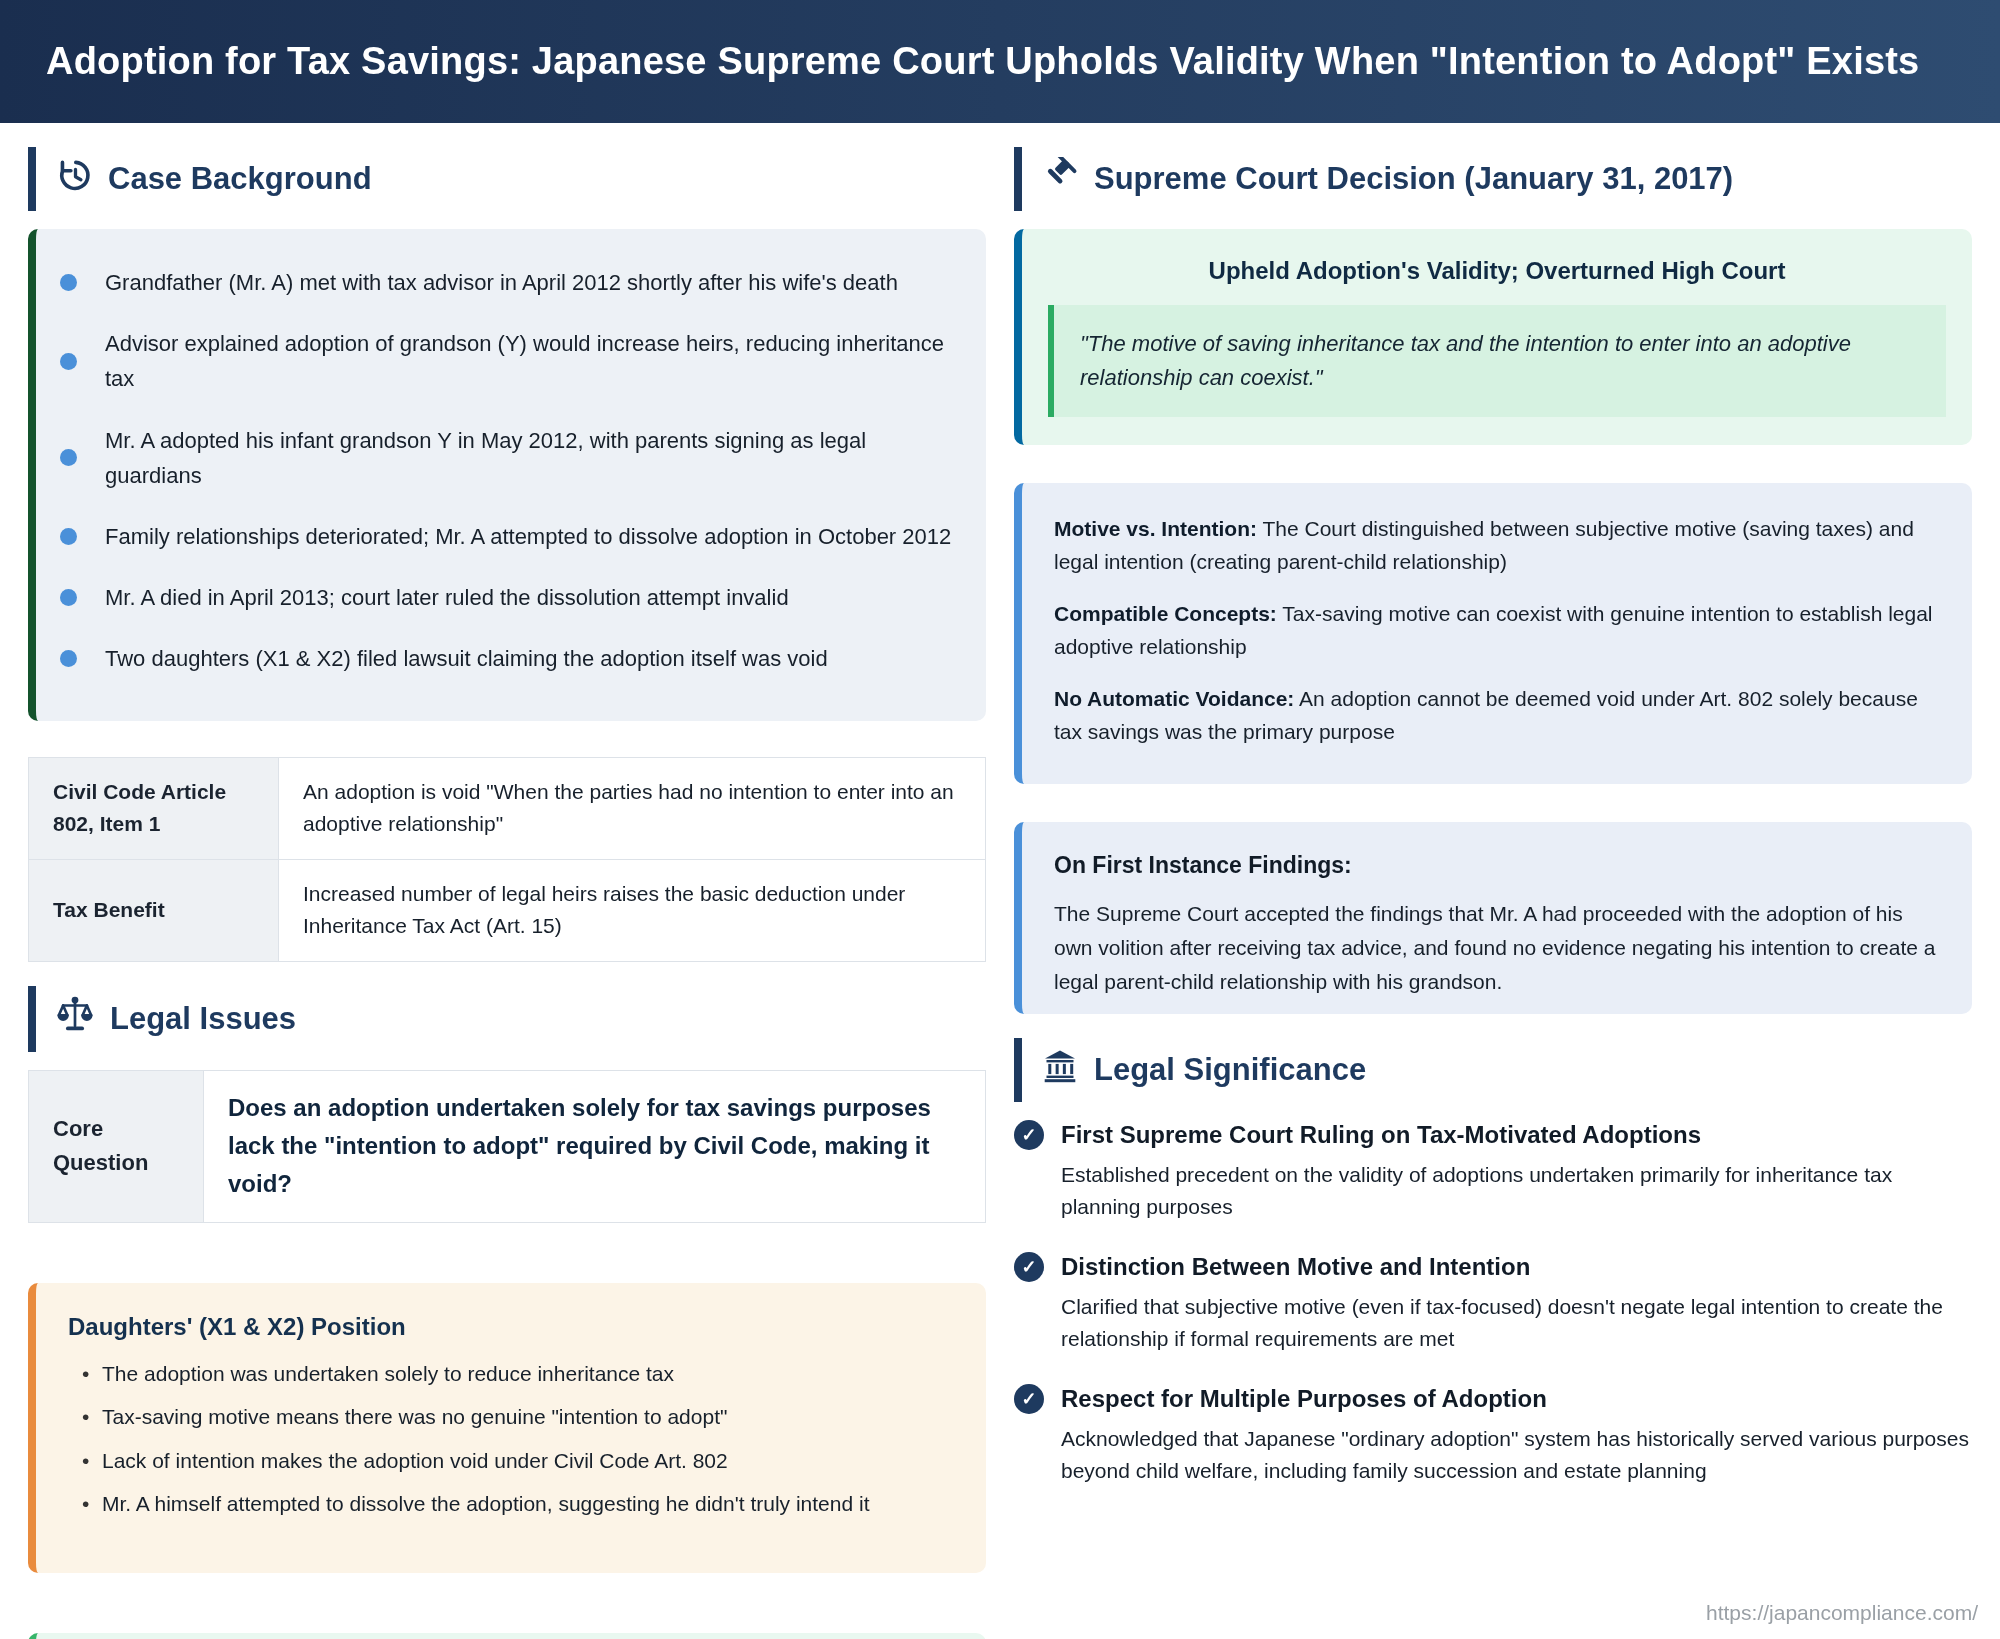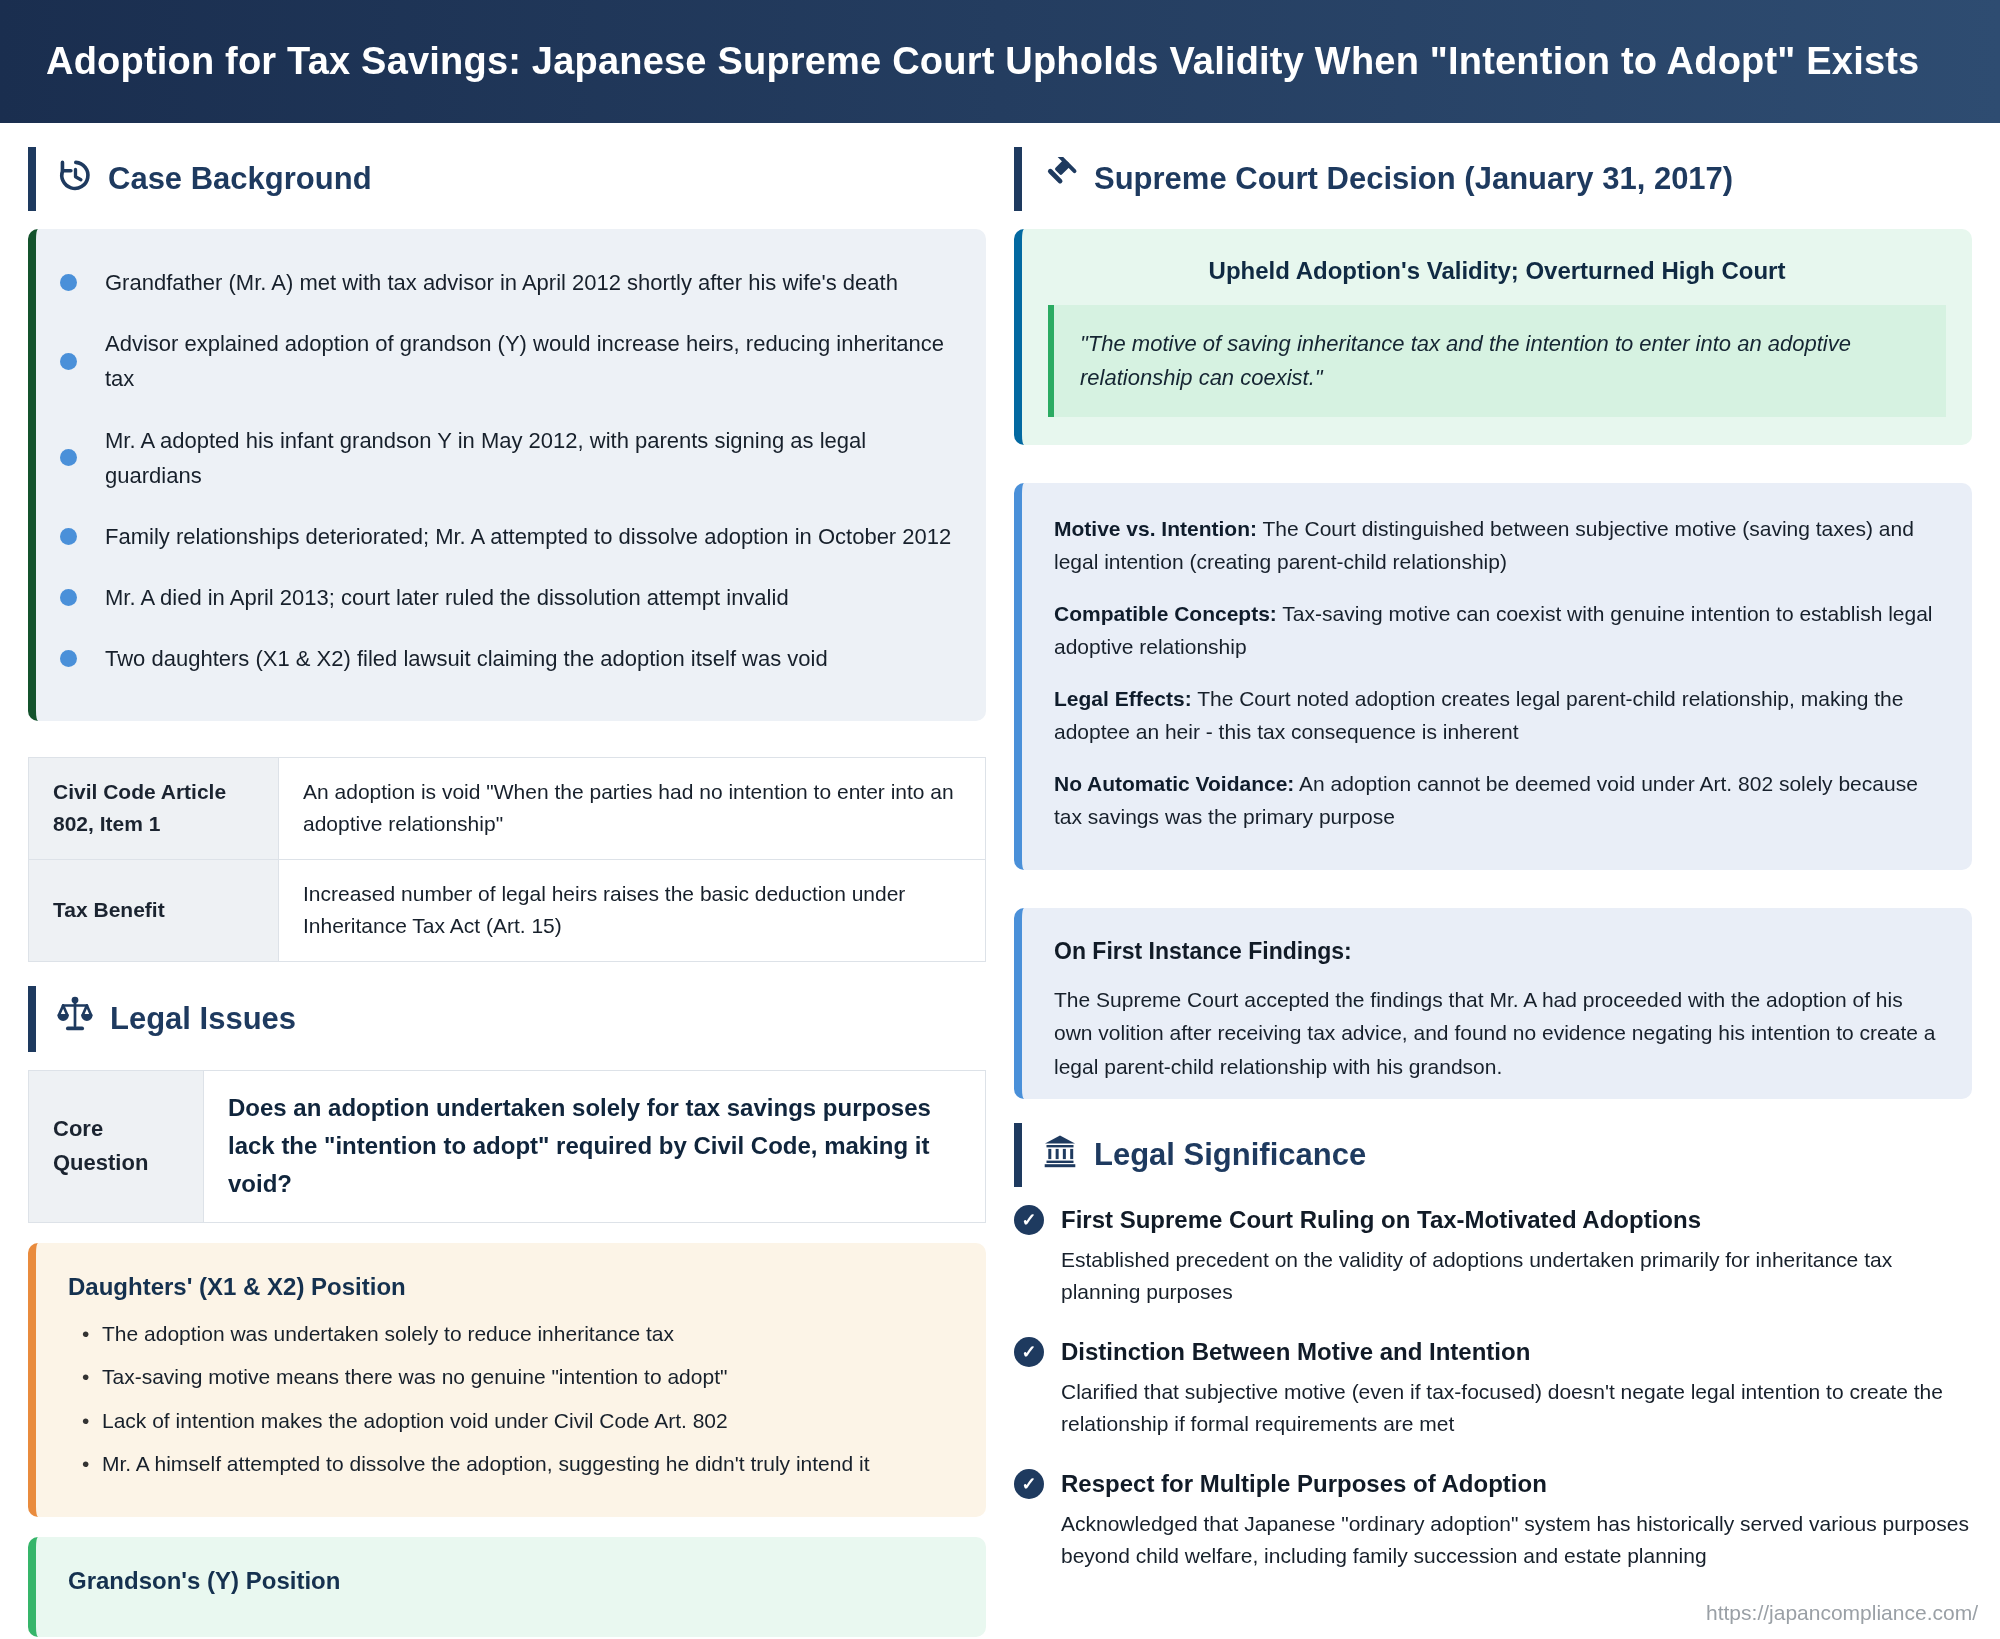--- a/index.html
+++ b/index.html
@@ -45,21 +45,21 @@
   
   .info-table { width:100%; border-collapse:collapse; font-size:21px; margin-top:36px; }
   .info-table td { border:1px solid #dde2e8; padding:18px 24px; vertical-align:middle; line-height:1.55; }
   .info-table td.label { background:#eef1f4; font-weight:bold; width:250px; color:#1b2430; }
   .info-table td.value { background:#ffffff; }
   .core-table { margin-top:0; }
   .core-table td.label { width:175px; font-size:22px; }
   .core-table td.value { font-weight:bold; font-size:24px; line-height:1.6; color:#10253c; }
 
   
-  .position-box { border-radius:10px; padding:30px 32px 24px 32px; margin-top:20px; }
+  .position-box { border-radius:10px; padding:30px 32px 40px 32px; margin-top:60px; }
   .daughters { background:#fcf4e7; border-left:8px solid #e98b3d; }
   .grandson  { background:#e9f8f0; border-left:8px solid #36b56a; }
   .position-title { font-size:24px; font-weight:bold; color:#15314f; margin-bottom:18px; }
   ul.points { list-style:none; padding-left:8px; font-size:21px; line-height:1.45; }
   ul.points li { margin-bottom:13px; padding-left:26px; position:relative; }
   ul.points li::before { content:"•"; position:absolute; left:6px; color:#333; }
 
   
   .verdict-box { background:#e7f7ee; border-left:8px solid #0369a1; border-radius:10px; padding:28px 26px; }
   .verdict-title { text-align:center; font-weight:bold; font-size:24px; color:#102a43; margin-bottom:20px; }
@@ -204,21 +204,20 @@
     </div>
 
     <div class="verdict-box">
       <div class="verdict-title">Upheld Adoption's Validity; Overturned High Court</div>
       <div class="verdict-quote">"The motive of saving inheritance tax and the intention to enter into an adoptive relationship can coexist."</div>
     </div>
 
     <div class="reason-box">
       <p class="reason-item"><b>Motive vs. Intention:</b> <span>The Court distinguished between subjective motive (saving taxes) and legal intention (creating parent-child relationship)</span></p>
       <p class="reason-item"><b>Compatible Concepts:</b> <span>Tax-saving motive can coexist with genuine intention to establish legal adoptive relationship</span></p>
-      <p class="reason-item"><b>Legal Effects:</b> <span>The Court noted adoption creates legal parent-child relationship, making the adoptee an heir - this tax consequence is inherent</span></p>
       <p class="reason-item"><b>No Automatic Voidance:</b> <span>An adoption cannot be deemed void under Art. 802 solely because tax savings was the primary purpose</span></p>
     </div>
 
     <div class="reason-box">
       <div class="reason-title">On First Instance Findings:</div>
       <p class="findings-text">The Supreme Court accepted the findings that Mr. A had proceeded with the adoption of his own volition after receiving tax advice, and found no evidence negating his intention to create a legal parent-child relationship with his grandson.</p>
     </div>
 
     <div class="section-heading">
       <span>

